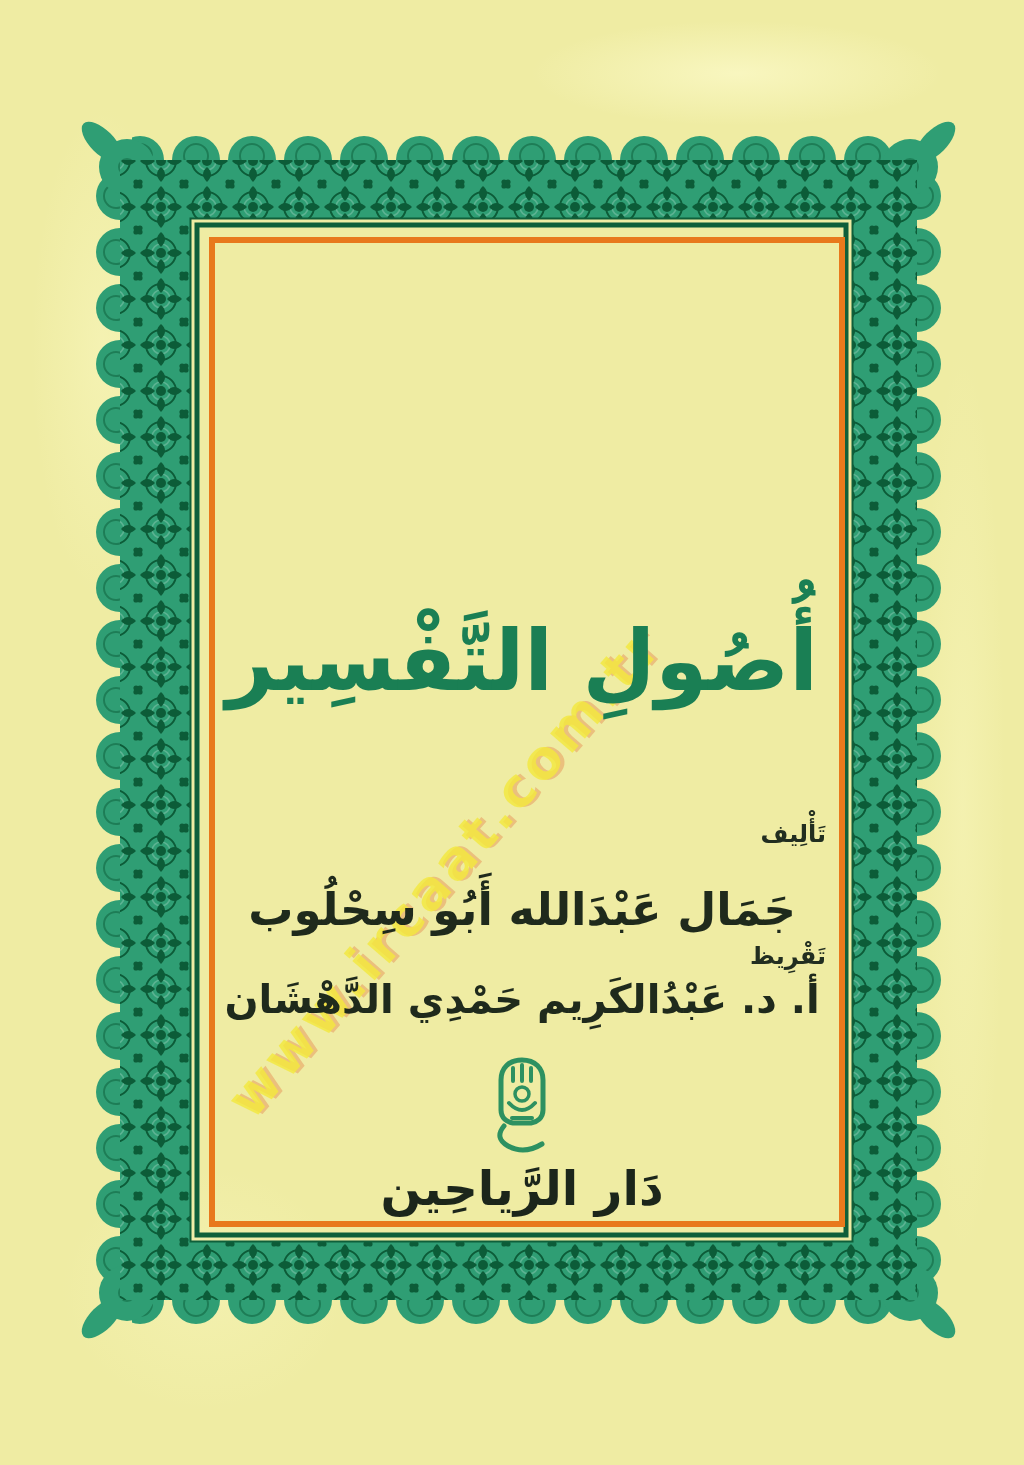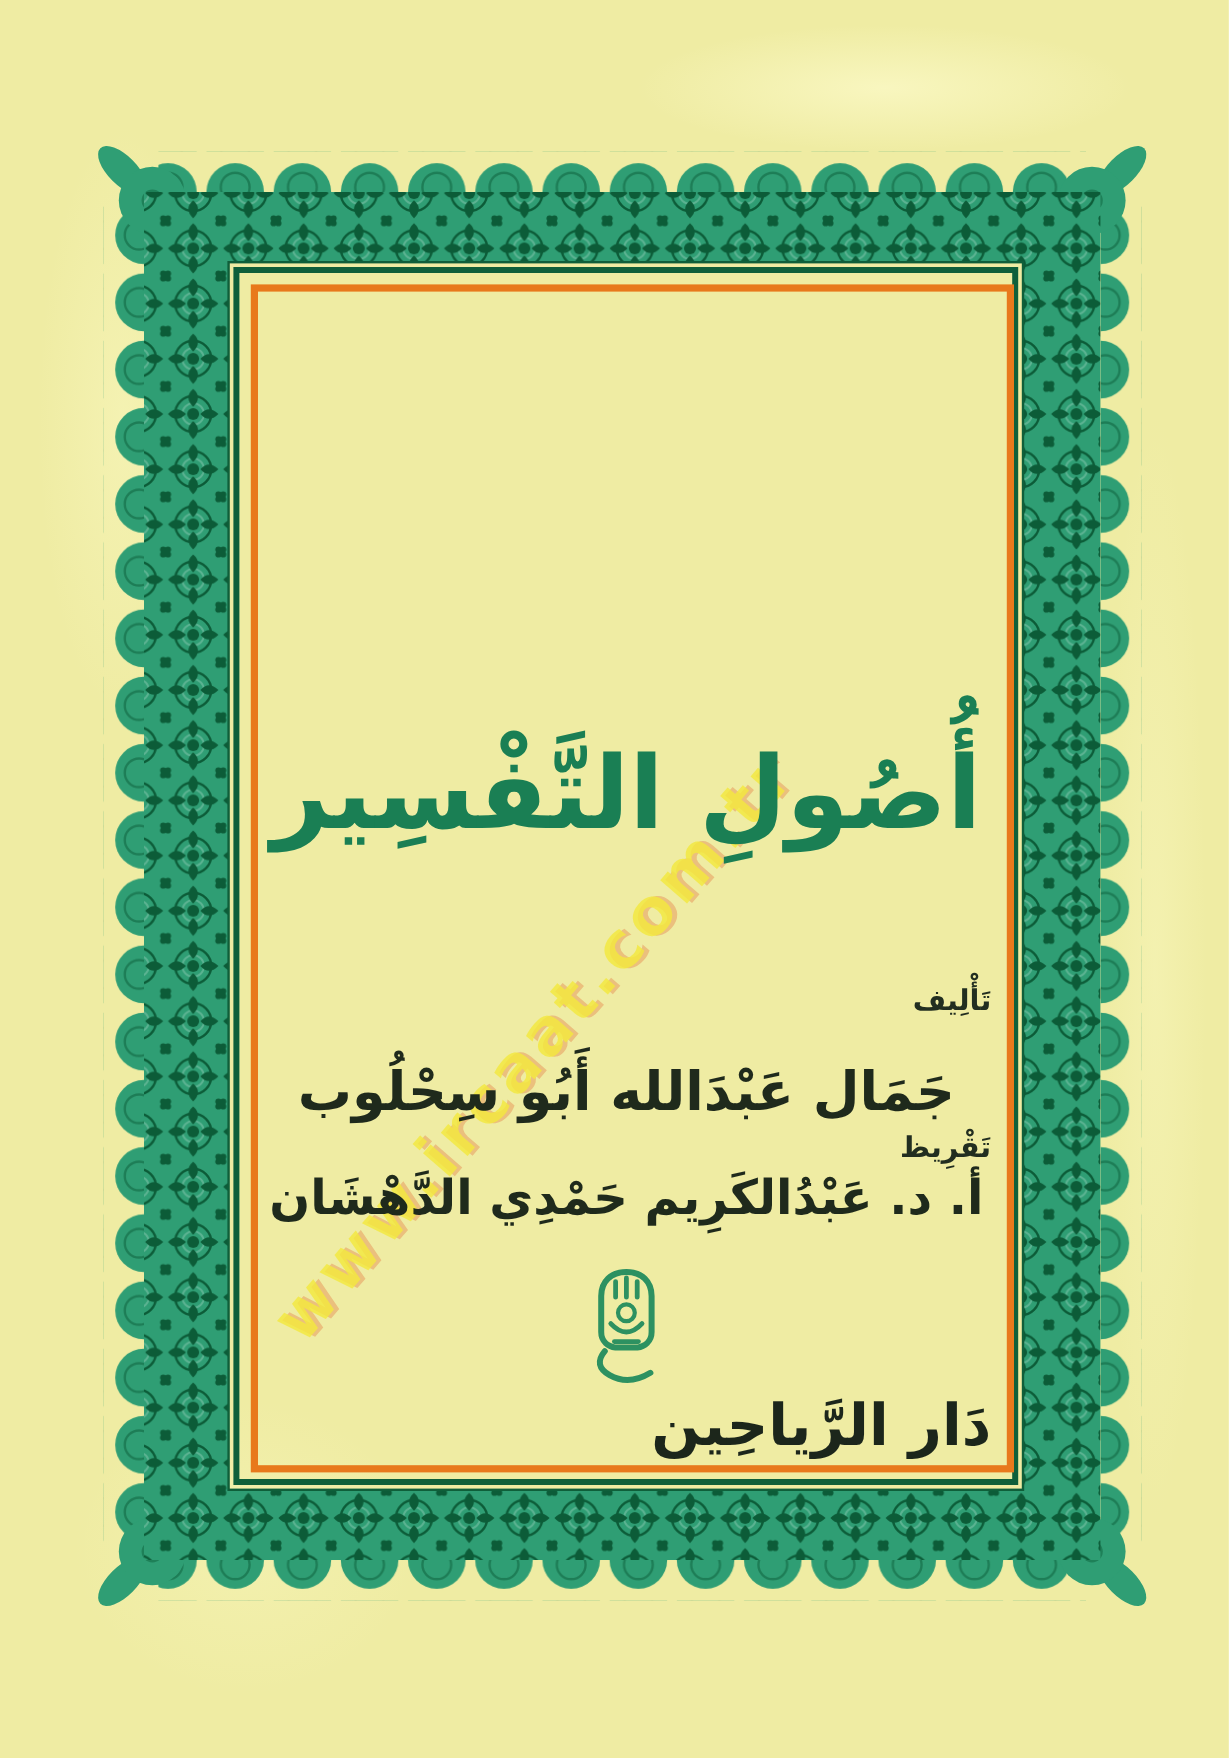--- a/index.html
+++ b/index.html
@@ -33,21 +33,21 @@
   .t{position:absolute;left:0;right:0;white-space:nowrap;}
   .title1{top:278px;font-size:92px;font-weight:bold;color:#e4571c;}
   .mid{top:514px;font-size:58px;font-weight:bold;color:#e4571c;}
   .title2{top:612px;font-size:84px;font-weight:bold;color:#1a7f54;}
   .small-label{font-size:24px;font-weight:bold;color:#222e20;text-align:right;}
   .author-label{top:820px;}
   .author-name{top:854px;font-size:45px;font-weight:bold;color:#1f2a1c;margin-top:29px;}
   .endorse-label{top:942px;}
   .endorser-name{top:976px;font-size:40px;font-weight:bold;color:#1f2a1c;}
   .logo-wrap{position:absolute;top:1056px;left:0;right:0;display:flex;justify-content:center;}
-  .publisher{top:1160px;font-size:48px;font-weight:bold;color:#1c261b;text-align:right;}
+  .publisher{top:1160px;font-size:48px;font-weight:bold;color:#1c261b;}
 </style>
 </head>
 <body>
 
 <div class="page">
 
   <svg class="frame-svg" width="1024" height="1465" viewBox="0 0 1024 1465" aria-hidden="true">
     <defs>
       <pattern id="floral" width="46" height="46" patternUnits="userSpaceOnUse">
         <rect width="46" height="46" fill="#2f9e74"></rect>

